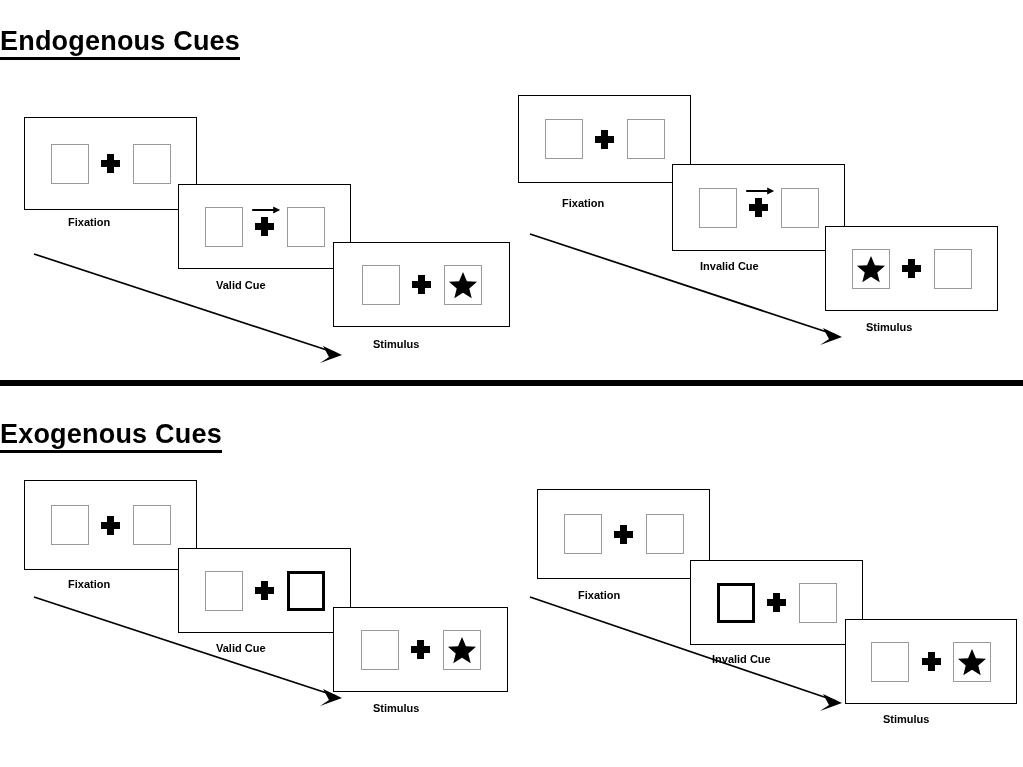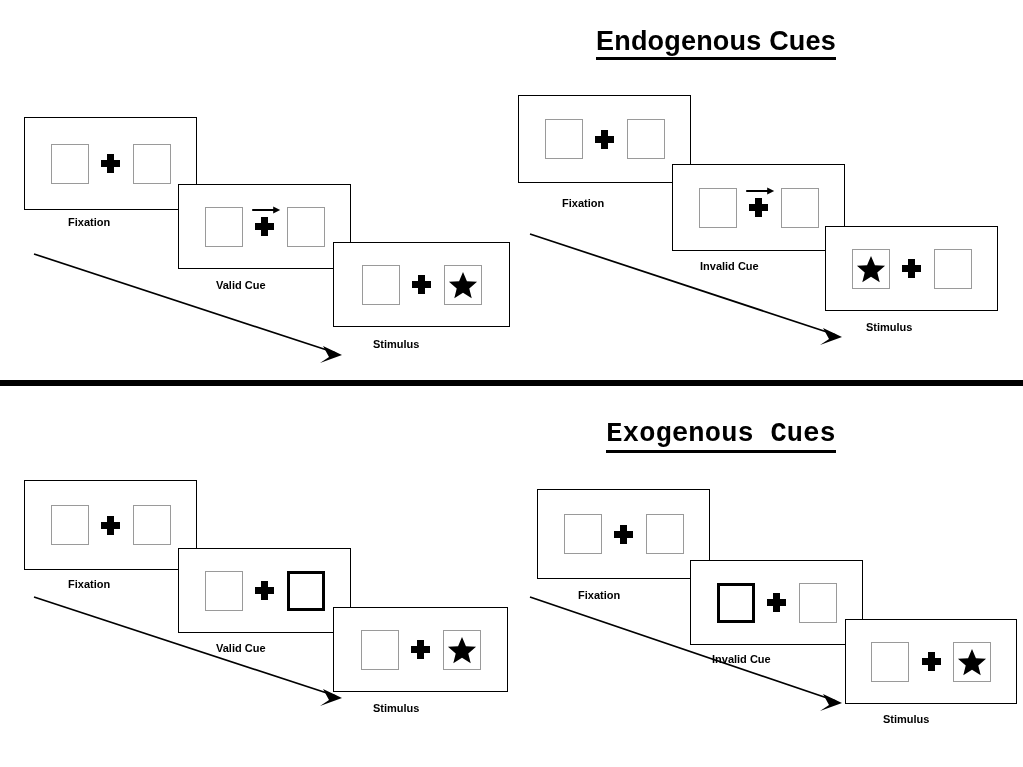--- a/index.html
+++ b/index.html
@@ -14,31 +14,31 @@
     overflow: hidden;
     font-family: "Liberation Sans", sans-serif;
     color: #000000;
   }
 
   
   .section-title {
     position: absolute;
     left: 0;
     width: 836px;
-    text-align: right;
+    text-align: left;
     font-size: 27px;
     font-weight: bold;
     letter-spacing: 0.2px;
   }
   .section-title span {
     border-bottom: 3px solid #000;
     padding-bottom: 1px;
   }
   #title-endogenous { top: 26px; }
-  #title-exogenous  { top: 419px; font-family: Liberation Mono, monospace; }
+  #title-exogenous  { top: 419px; }
 
   
   #section-divider {
     position: absolute;
     left: 0;
     top: 380px;
     width: 1023px;
     height: 6px;
     background: #000000;
   }

